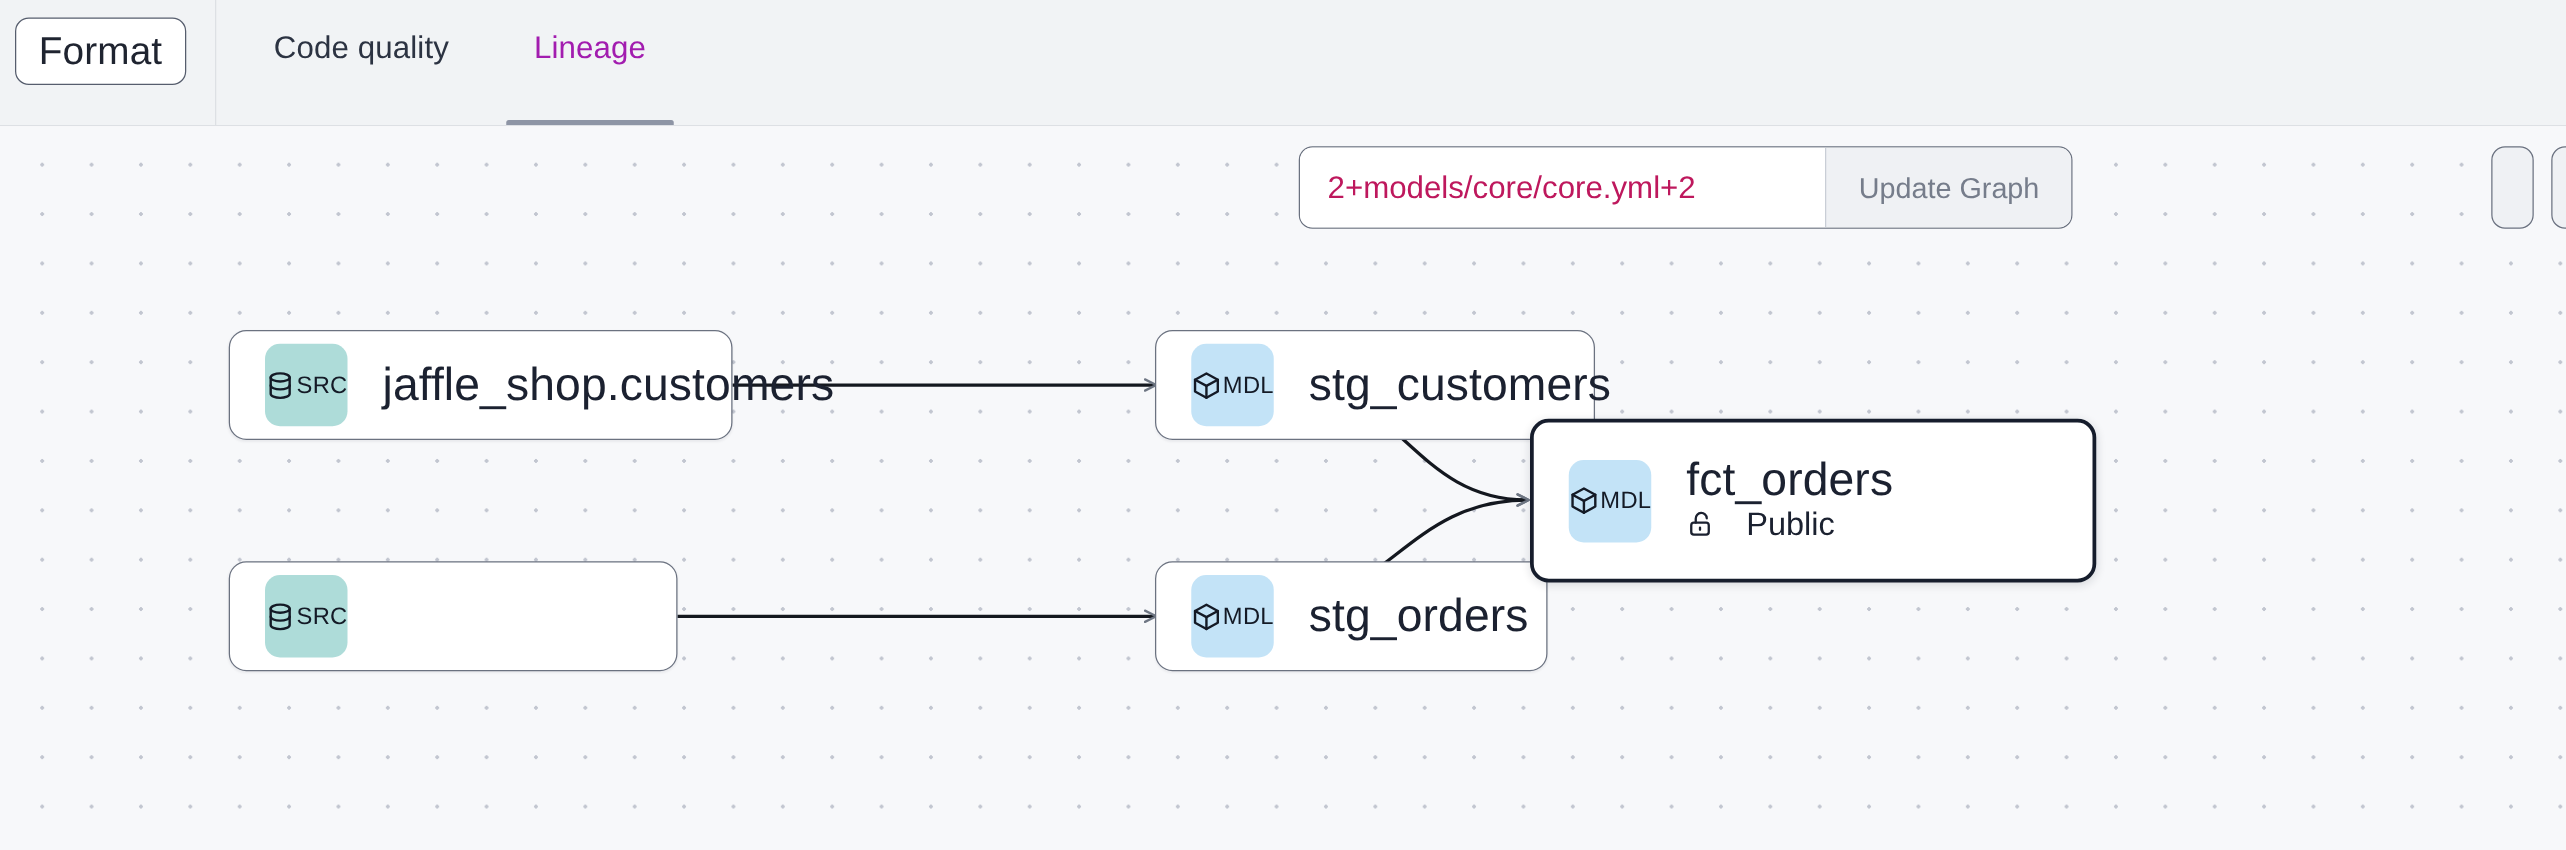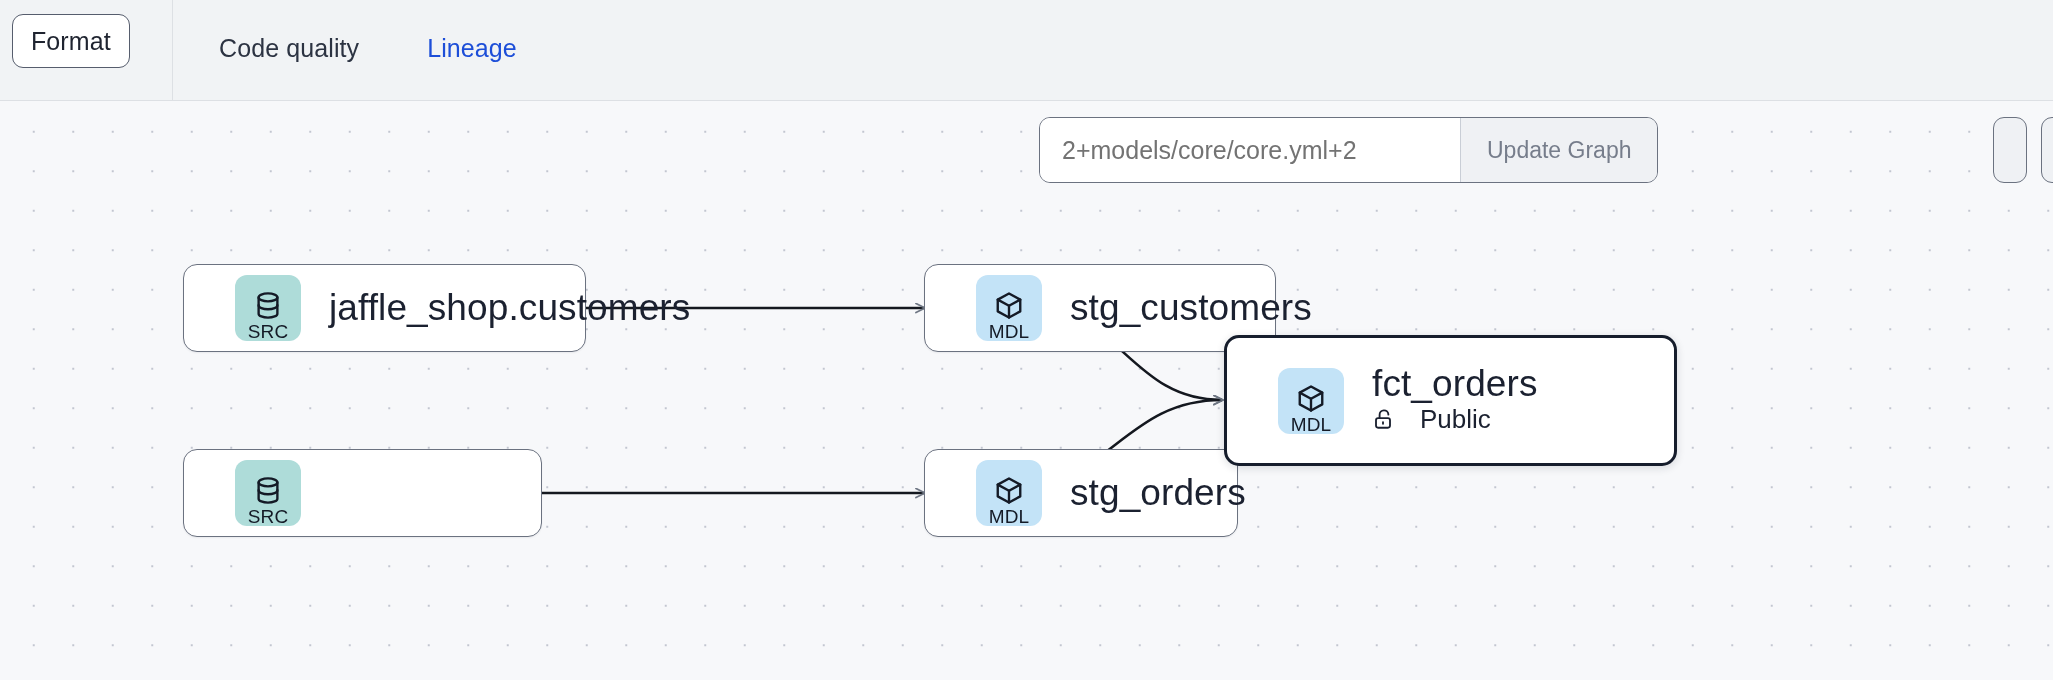--- a/index.html
+++ b/index.html
@@ -40,21 +40,21 @@
     border-right: 1px solid #dde0e4;
     flex: 0 0 173px;
   }
 
   .format-button {
     height: 54px;
     padding: 0 18px;
     background: #ffffff;
     border: 1.6px solid #565d6d;
     border-radius: 11px;
-    font-size: 25px;
+    font-size: 31px;
     color: #1f2430;
     letter-spacing: 0.1px;
     cursor: pointer;
     display: flex;
     align-items: center;
     justify-content: center;
     font-family: "Liberation Sans", sans-serif;
   }
 
   .tabs {
@@ -69,24 +69,23 @@
     height: 100px;
     padding: 0 34px;
     display: flex;
     align-items: flex-start;
     padding-top: 24px;
     font-size: 25px;
     color: #2c3342;
     cursor: pointer;
     white-space: nowrap;
     letter-spacing: 0.1px;
-    margin-top: 10px;
-  }
-
-  .tab.active { color: #1d4ed8; }
+  }
+
+  .tab.active { color: #a21caf; }
 
   .tab.active::after {
     content: "";
     position: absolute;
     left: 12px;
     right: 12px;
     bottom: 0;
     height: 4px;
     background: #8e95a5;
     border-radius: 2px 2px 0 0;
@@ -132,26 +131,24 @@
     border: 3px solid #161d2c;
     border-radius: 15px;
     box-shadow: 0 2px 8px rgba(20,25,40,0.14);
   }
 
   .badge {
     width: 66px;
     height: 66px;
     border-radius: 12px;
     display: flex;
-    flex-direction: column;
-    align-items: center;
-    justify-content: flex-end;
+    align-items: center;
+    justify-content: space-between;
     gap: 1px;
     flex: 0 0 66px;
-    margin-left: 23px;
   }
 
   .badge.src { background: #aedcd9; }
   .badge.mdl { background: #c3e3f7; }
 
   .badge svg { display: block; }
 
   .badge-label {
     font-size: 19px;
     line-height: 19px;
@@ -199,21 +196,21 @@
     overflow: hidden;
   }
 
   .selector-input {
     width: 420px;
     height: 100%;
     border: none;
     outline: none;
     background: #ffffff;
     font-size: 25px;
-    color: #737373;
+    color: #be185d;
     padding: 0 22px;
     font-family: "Liberation Sans", sans-serif;
   }
 
   .selector-button {
     height: 100%;
     padding: 0 26px;
     background: #eff1f4;
     border: none;
     border-left: 1.4px solid #c9ced6;

